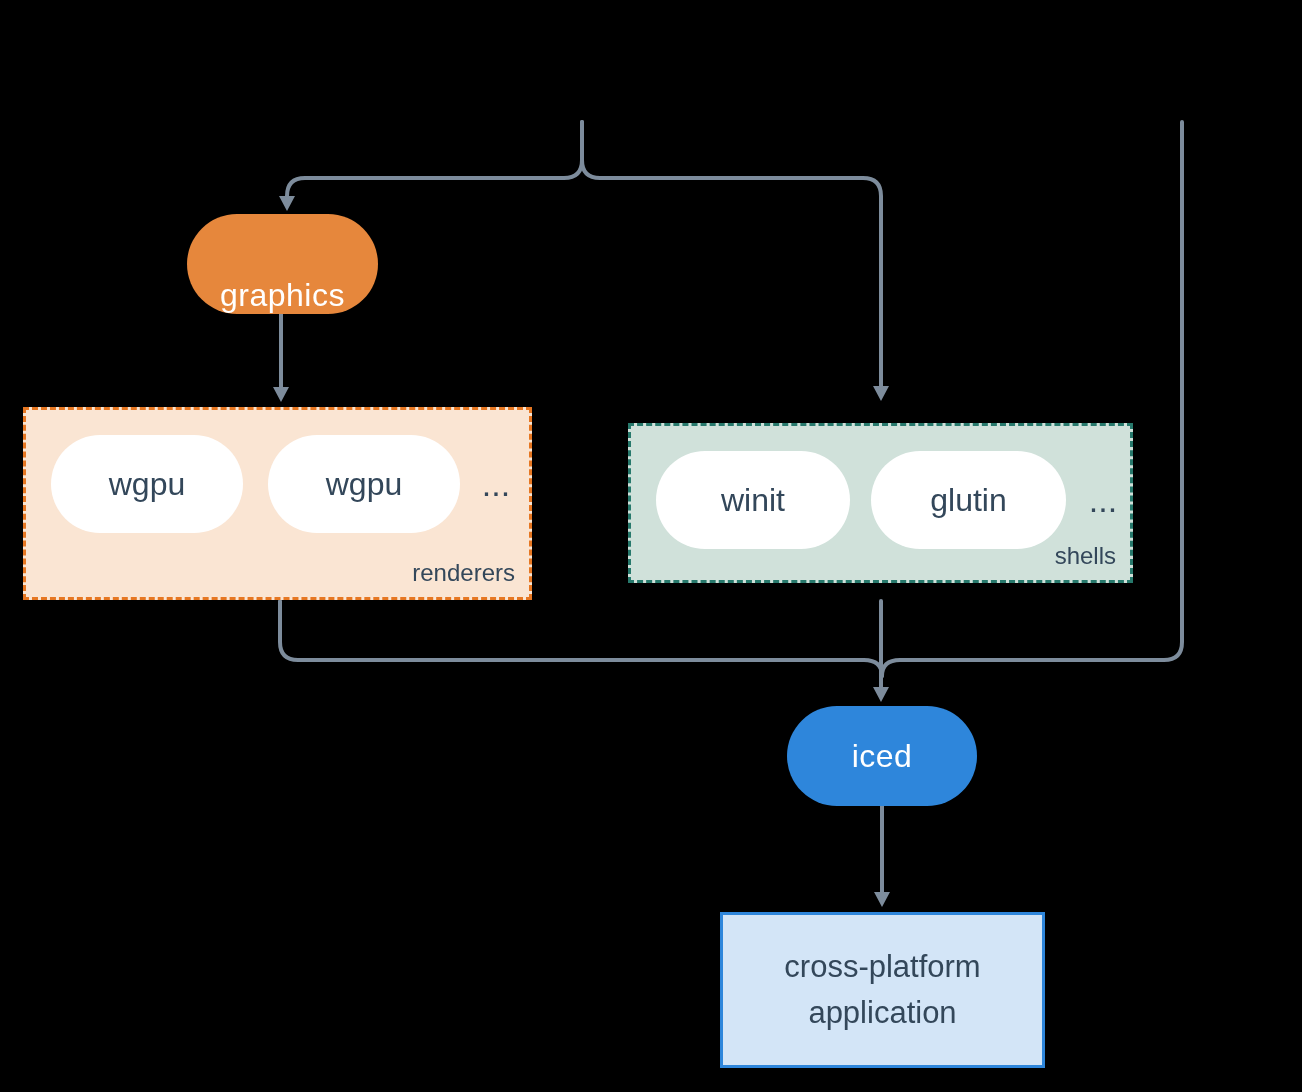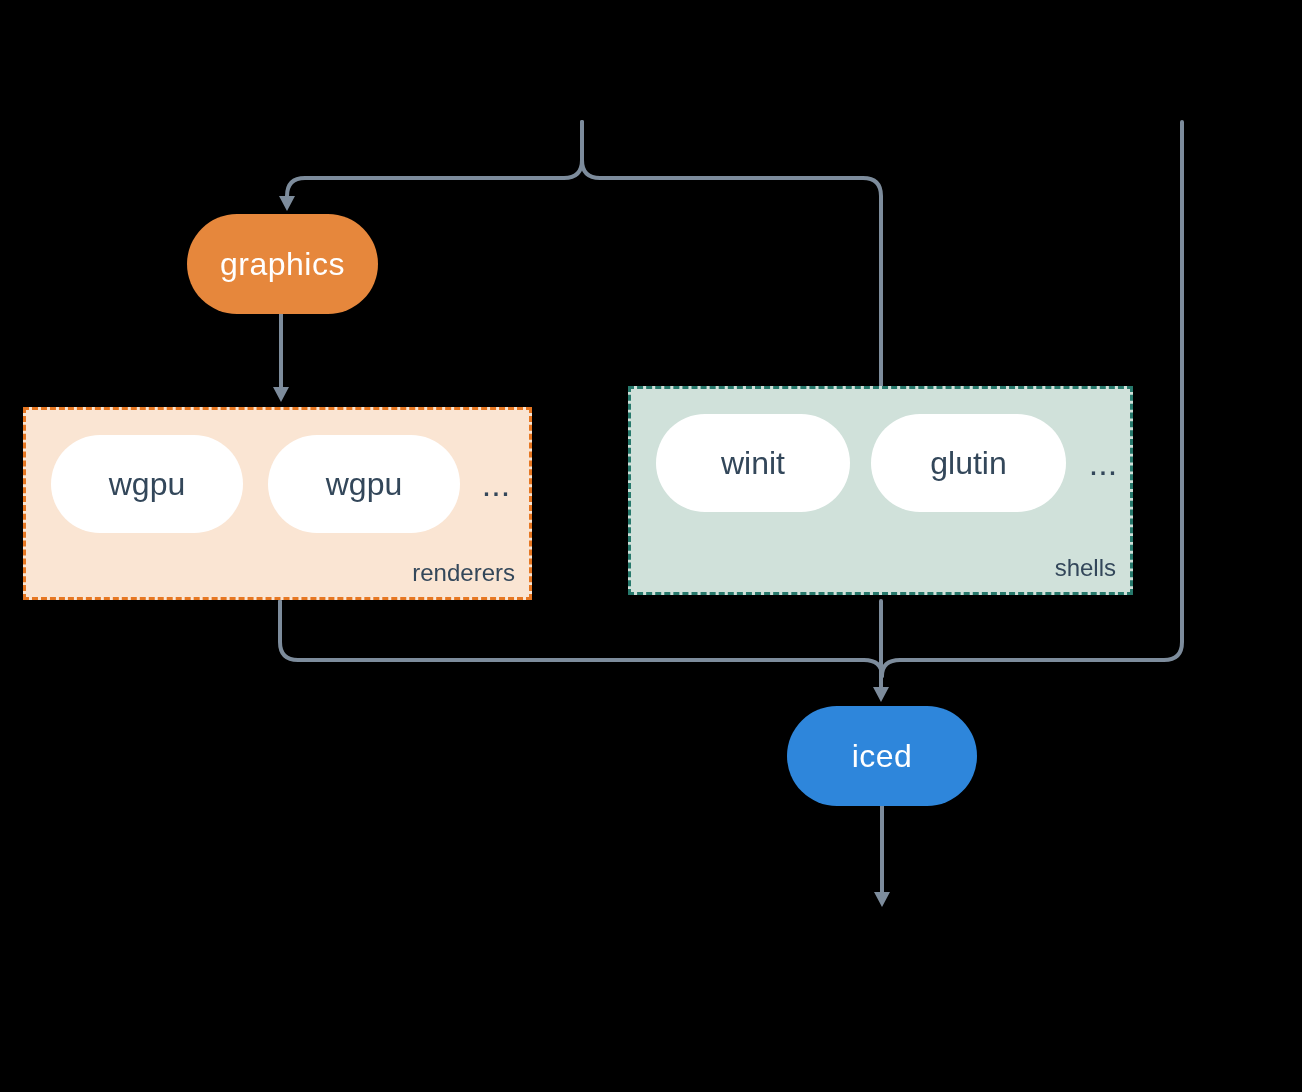--- a/index.html
+++ b/index.html
@@ -40,20 +40,21 @@
     font-size: 32px;
     letter-spacing: 0.5px;
   }
   .pill-native, .pill-web {
     background: #6A5AE8;
     color: #FFFFFF;
   }
   .pill-graphics {
     background: #E6873C;
     color: #FFFFFF;
+    align-items: flex-end;
   }
   .pill-iced {
     background: #2E86DB;
     color: #FFFFFF;
   }
   .group-box {
     position: absolute;
     box-sizing: border-box;
   }
   .group-renderers {
@@ -143,31 +144,35 @@
     </div>
     <div class="white-pill" style="left:242px; top:25px; width:192px; height:98px;">
       <span>wgpu</span>
     </div>
     <div class="ellipsis" style="left:440px; top:25px; width:60px; height:98px;">
       <span>...</span>
     </div>
     <div class="group-label">renderers</div>
   </div>
 
-  <div class="group-box group-shells" style="left:628px; top:386px; width:505px; height:209px;">
+  <div class="group-box group-shells" style="left:628px; top:423px; width:505px; height:160px;">
     <div class="white-pill" style="left:25px; top:25px; width:194px; height:98px;">
       <span>winit</span>
     </div>
     <div class="white-pill" style="left:240px; top:25px; width:195px; height:98px;justify-content:center;">
       <span>glutin</span>
     </div>
     <div class="ellipsis" style="left:442px; top:25px; width:60px; height:98px;">
       <span>...</span>
     </div>
     <div class="group-label">shells</div>
   </div>
 
   <div class="pill pill-iced" style="left:787px; top:706px; width:190px; height:100px;">
     <span>iced</span>
   </div>
 
+  <div class="app-box" style="left:720px; top:912px; width:325px; height:156px;">
+    <div>cross-platform</div>
+    <div>application</div>
+  </div>
 
 </div>
 
 </body></html>

